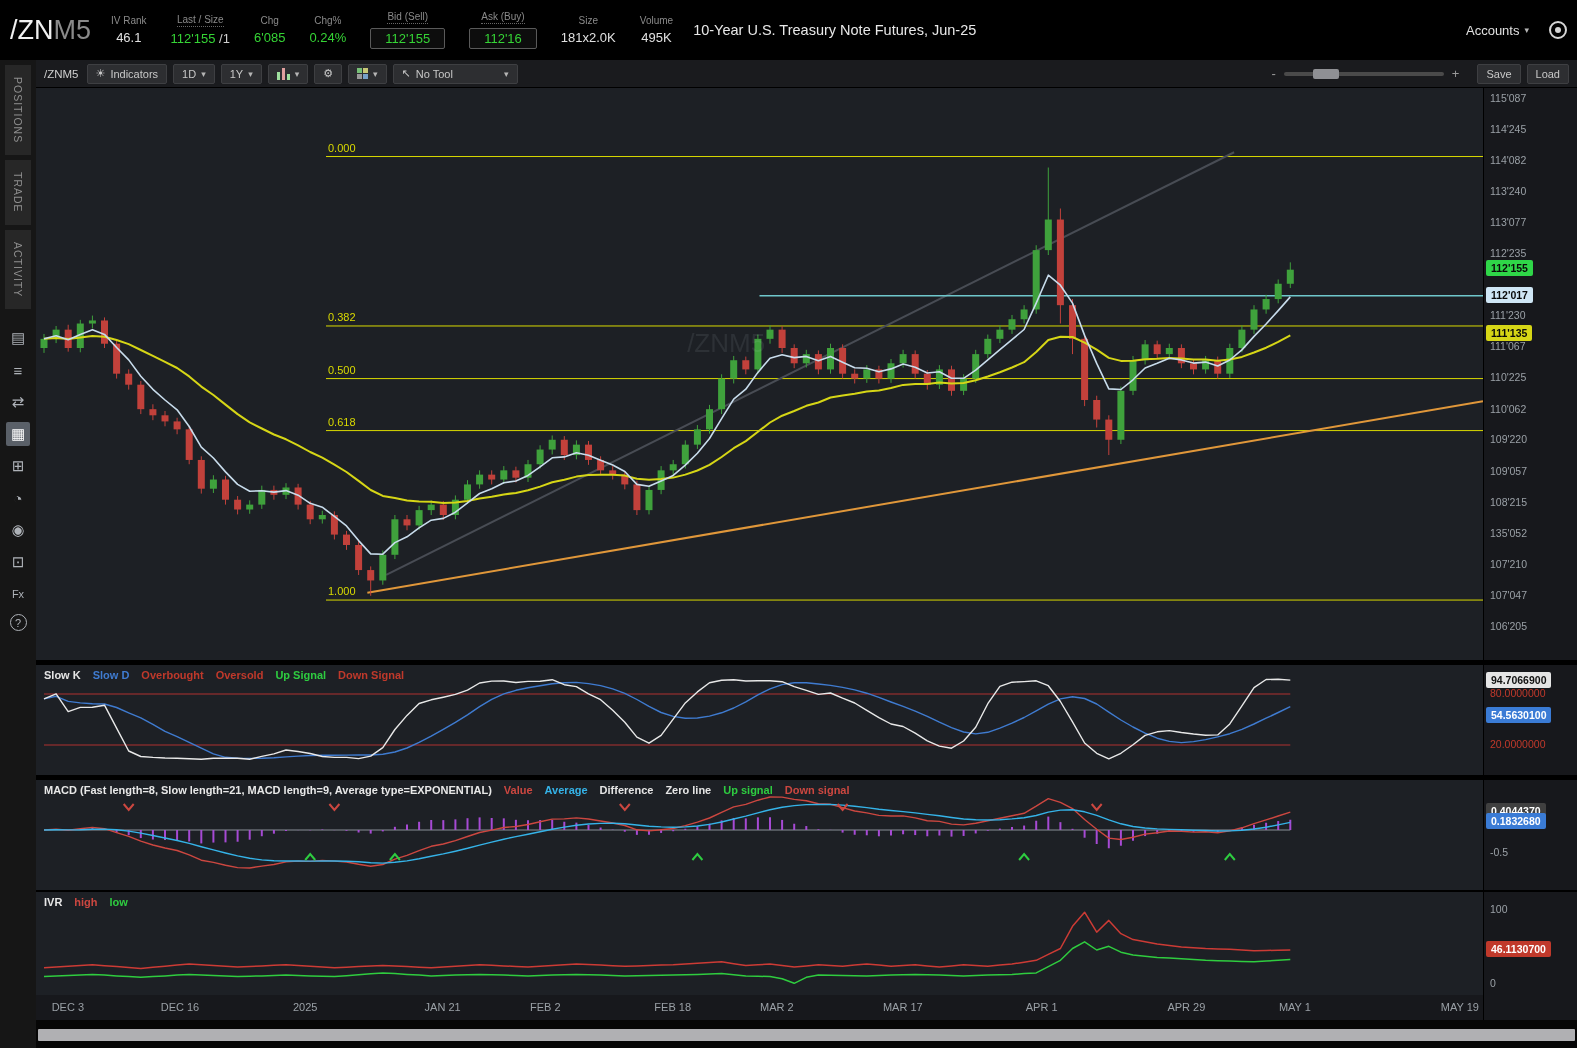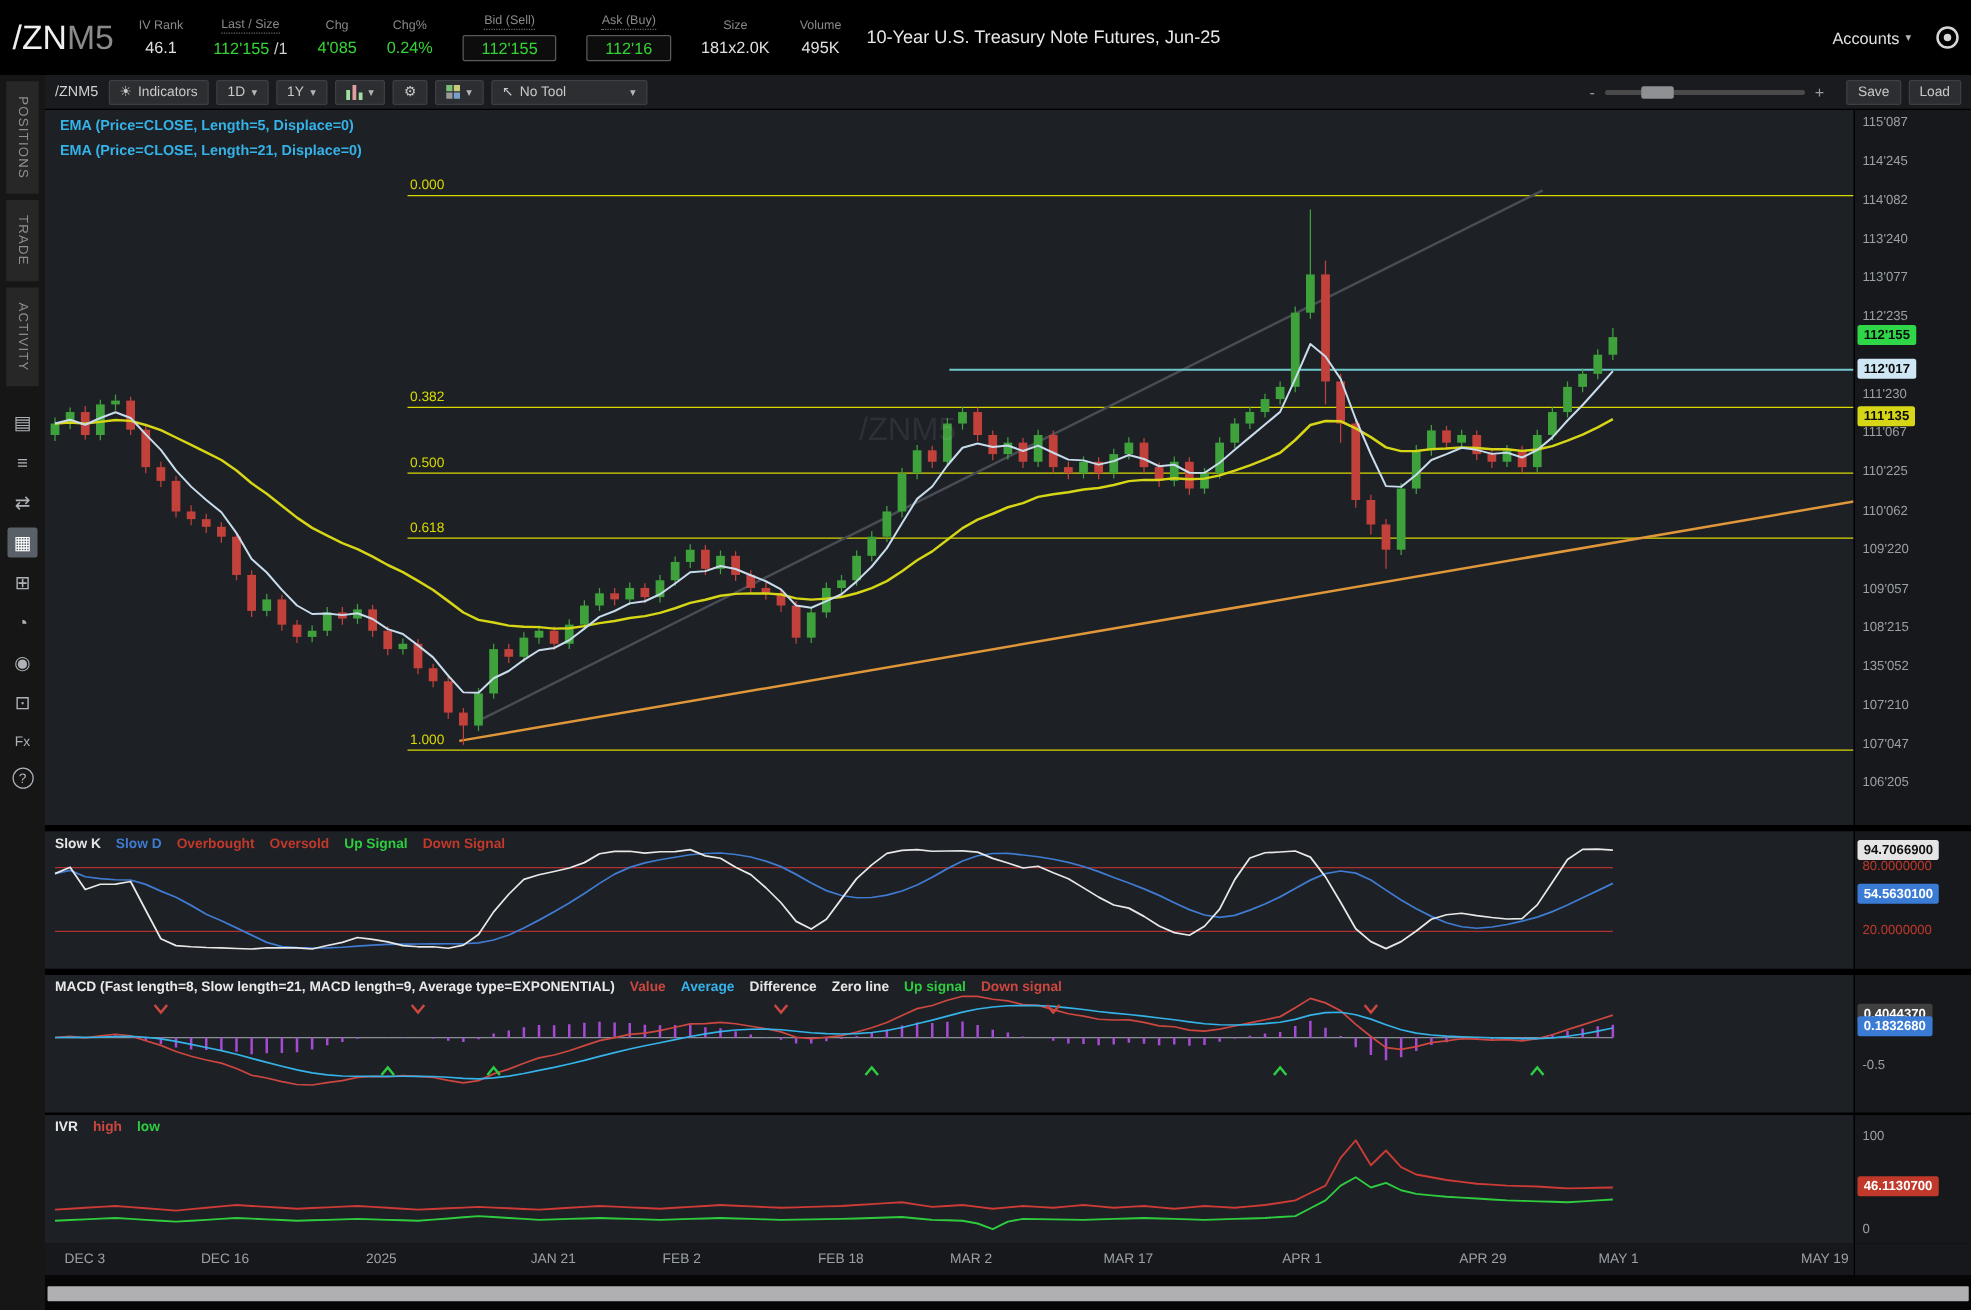--- a/index.html
+++ b/index.html
@@ -83,21 +83,21 @@
         <div class="hfield">
           <div class="hlabel">IV Rank</div>
           <div class="hvalue wht">46.1</div>
         </div>
         <div class="hfield">
           <div class="hlabel dotted">Last / Size</div>
           <div class="hvalue grn">112'155<span class="sfx"> /1</span></div>
         </div>
         <div class="hfield">
           <div class="hlabel">Chg</div>
-          <div class="hvalue grn">4'085</div>
+          <div class="hvalue grn">6'085</div>
         </div>
         <div class="hfield">
           <div class="hlabel">Chg%</div>
           <div class="hvalue grn">0.24%</div>
         </div>
         <div class="hfield">
           <div class="hlabel dotted">Bid (Sell)</div>
           <div class="hvalue grn boxed">112'155</div>
         </div>
         <div class="hfield">
@@ -417,24 +417,20 @@
                 <line x1="1230.1" y1="206.7764705882357" x2="1230.1" y2="225.7411764705879" stroke="#3fa13c" stroke-width="1"></line>
                 <rect x="1226.6" y="211.05882352941174" width="7" height="10.40000000000012" fill="#3fa13c"></rect>
                 <line x1="1242.2" y1="191.48235294117688" x2="1242.2" y2="215.3411764705878" stroke="#3fa13c" stroke-width="1"></line>
                 <rect x="1238.7" y="195.76470588235296" width="7" height="15.294117647058783" fill="#3fa13c"></rect>
                 <line x1="1254.3" y1="174.35294117647095" x2="1254.3" y2="200.047058823529" stroke="#3fa13c" stroke-width="1"></line>
                 <rect x="1250.8" y="181.6941176470586" width="7" height="14.070588235294366" fill="#3fa13c"></rect>
               </g>
               <polyline points="8.0,250.8 20.1,250.0 32.2,250.9 44.3,249.5 56.4,248.0 68.5,248.7 80.6,252.0 92.7,256.1 104.8,262.0 116.9,267.9 129.0,273.9 141.1,280.0 153.2,288.4 165.3,298.6 177.4,307.0 189.5,316.6 201.6,326.1 213.7,334.3 225.8,340.5 237.9,346.5 250.0,351.3 262.1,357.3 274.2,364.0 286.3,369.7 298.4,376.7 310.5,384.0 322.6,392.9 334.7,402.0 346.8,407.9 358.9,410.0 371.0,412.5 383.1,413.4 395.2,413.7 407.3,414.9 419.4,414.6 431.5,412.9 443.6,410.5 455.7,408.8 467.8,406.4 479.9,404.9 492.0,402.3 504.1,398.6 516.2,394.3 528.3,391.8 540.4,388.6 552.5,387.1 564.6,386.7 576.7,386.7 588.8,387.6 600.9,390.7 613.0,391.7 625.1,390.9 637.2,389.6 649.3,386.6 661.4,382.5 673.5,376.9 685.6,369.0 697.7,360.2 709.8,353.1 721.9,343.8 734.0,334.5 746.1,327.7 758.2,323.0 770.3,317.8 782.4,314.5 794.5,309.5 806.6,307.4 818.7,305.8 830.8,303.6 842.9,302.4 855.0,300.0 867.1,296.9 879.2,295.9 891.3,295.9 903.4,294.6 915.5,295.4 927.6,294.9 939.7,292.3 951.8,288.5 963.9,284.3 976.0,279.5 988.1,274.2 1000.2,264.0 1012.3,252.0 1024.4,248.8 1036.5,249.0 1048.6,254.7 1060.7,261.7 1072.8,269.9 1084.9,272.9 1097.0,272.8 1109.1,271.3 1121.2,270.8 1133.3,269.9 1145.4,270.4 1157.5,271.4 1169.6,271.4 1181.7,272.7 1193.8,271.6 1205.9,268.9 1218.0,264.5 1230.1,259.7 1242.2,253.9 1254.3,247.3" fill="none" stroke="#d6d616" stroke-width="2" stroke-linejoin="round"></polyline>
               <polyline points="8.0,250.8 20.1,247.8 32.2,251.8 44.3,246.4 56.4,241.8 68.5,246.4 80.6,259.5 92.7,271.9 104.8,288.3 116.9,301.3 129.0,312.0 141.1,321.8 153.2,338.5 165.3,359.2 177.4,370.0 189.5,383.9 201.6,396.4 213.7,403.2 225.8,402.8 237.9,404.1 250.0,402.6 262.1,407.2 274.2,415.3 286.3,419.2 298.4,428.3 310.5,437.9 322.6,452.6 334.7,465.9 346.8,466.2 358.9,454.6 371.0,448.8 383.1,439.9 395.2,432.2 407.3,430.4 419.4,424.2 431.5,414.9 443.6,405.5 455.7,400.8 467.8,394.7 479.9,393.0 492.0,387.4 504.1,378.8 516.2,369.8 528.3,368.9 540.4,364.8 552.5,367.2 564.6,372.2 576.7,377.0 588.8,383.5 600.9,396.4 613.0,398.2 625.1,392.9 637.2,387.4 649.3,377.1 661.4,365.2 673.5,350.5 685.6,330.6 697.7,311.1 709.8,301.2 721.9,284.4 734.0,270.2 746.1,266.8 758.2,269.6 770.3,268.4 782.4,272.8 794.5,268.5 806.6,274.2 818.7,279.7 830.8,280.3 842.9,283.7 855.0,280.9 867.1,276.0 879.2,279.2 891.3,285.0 903.4,283.8 915.5,290.2 927.6,290.3 939.7,282.2 951.8,271.8 963.9,261.7 976.0,251.6 988.1,241.5 1000.2,215.1 1012.3,187.2 1024.4,197.2 1036.5,215.1 1048.6,247.4 1060.7,275.4 1072.8,300.9 1084.9,301.5 1097.0,291.8 1109.1,280.0 1121.2,275.3 1133.3,270.2 1145.4,271.9 1157.5,275.1 1169.6,274.1 1181.7,278.0 1193.8,272.0 1205.9,261.9 1218.0,248.4 1230.1,236.0 1242.2,222.6 1254.3,208.9" fill="none" stroke="#c8dcec" stroke-width="1.6" stroke-linejoin="round"></polyline>
             </svg>
-          <div class="mainlegend" id="main-legend">
-              <div style="color: rgb(53, 179, 232);">EMA (Price=CLOSE, Length=5, Displace=0)</div>
-              <div style="color: rgb(53, 179, 232);">EMA (Price=CLOSE, Length=21, Displace=0)</div>
-            </div>
           <div class="watermark">/ZNM5</div>
         </div>
         <div class="paxis" id="pax-main">
             <div class="axlab" style="top: 3.88941px;">115'087</div>
             <div class="axlab" style="top: 34.8447px;">114'245</div>
             <div class="axlab" style="top: 65.9224px;">114'082</div>
             <div class="axlab" style="top: 97px;">113'240</div>
             <div class="axlab" style="top: 128.078px;">113'077</div>
             <div class="axlab" style="top: 159.155px;">112'235</div>
             <div class="axlab" style="top: 221.249px;">111'230</div>

